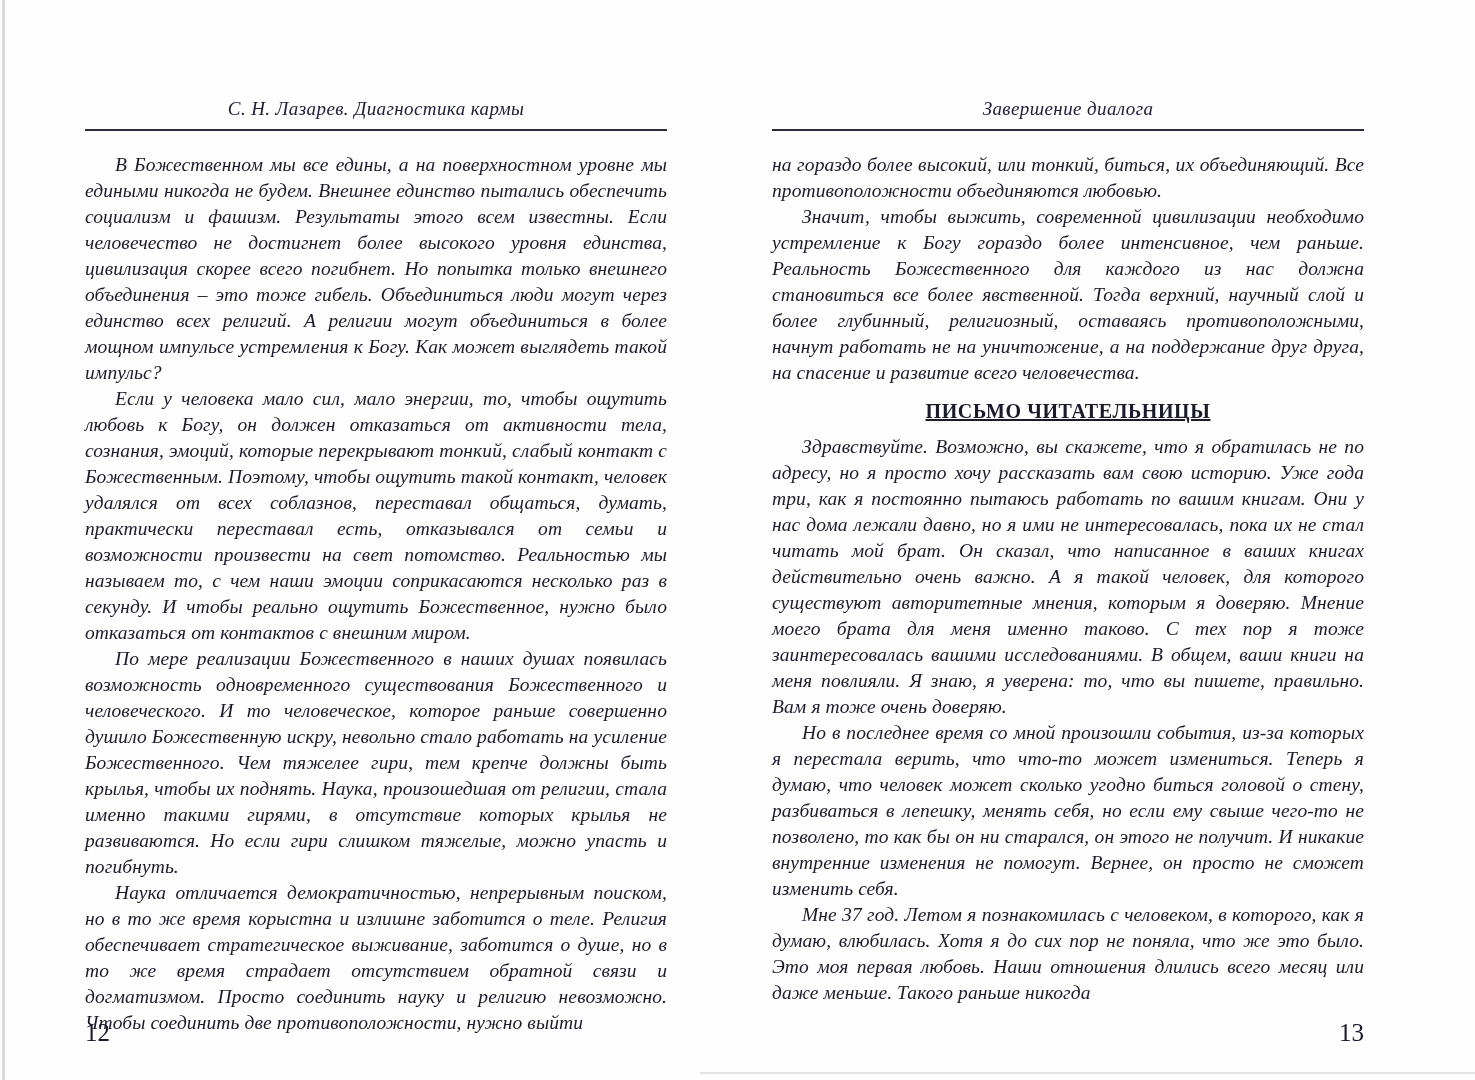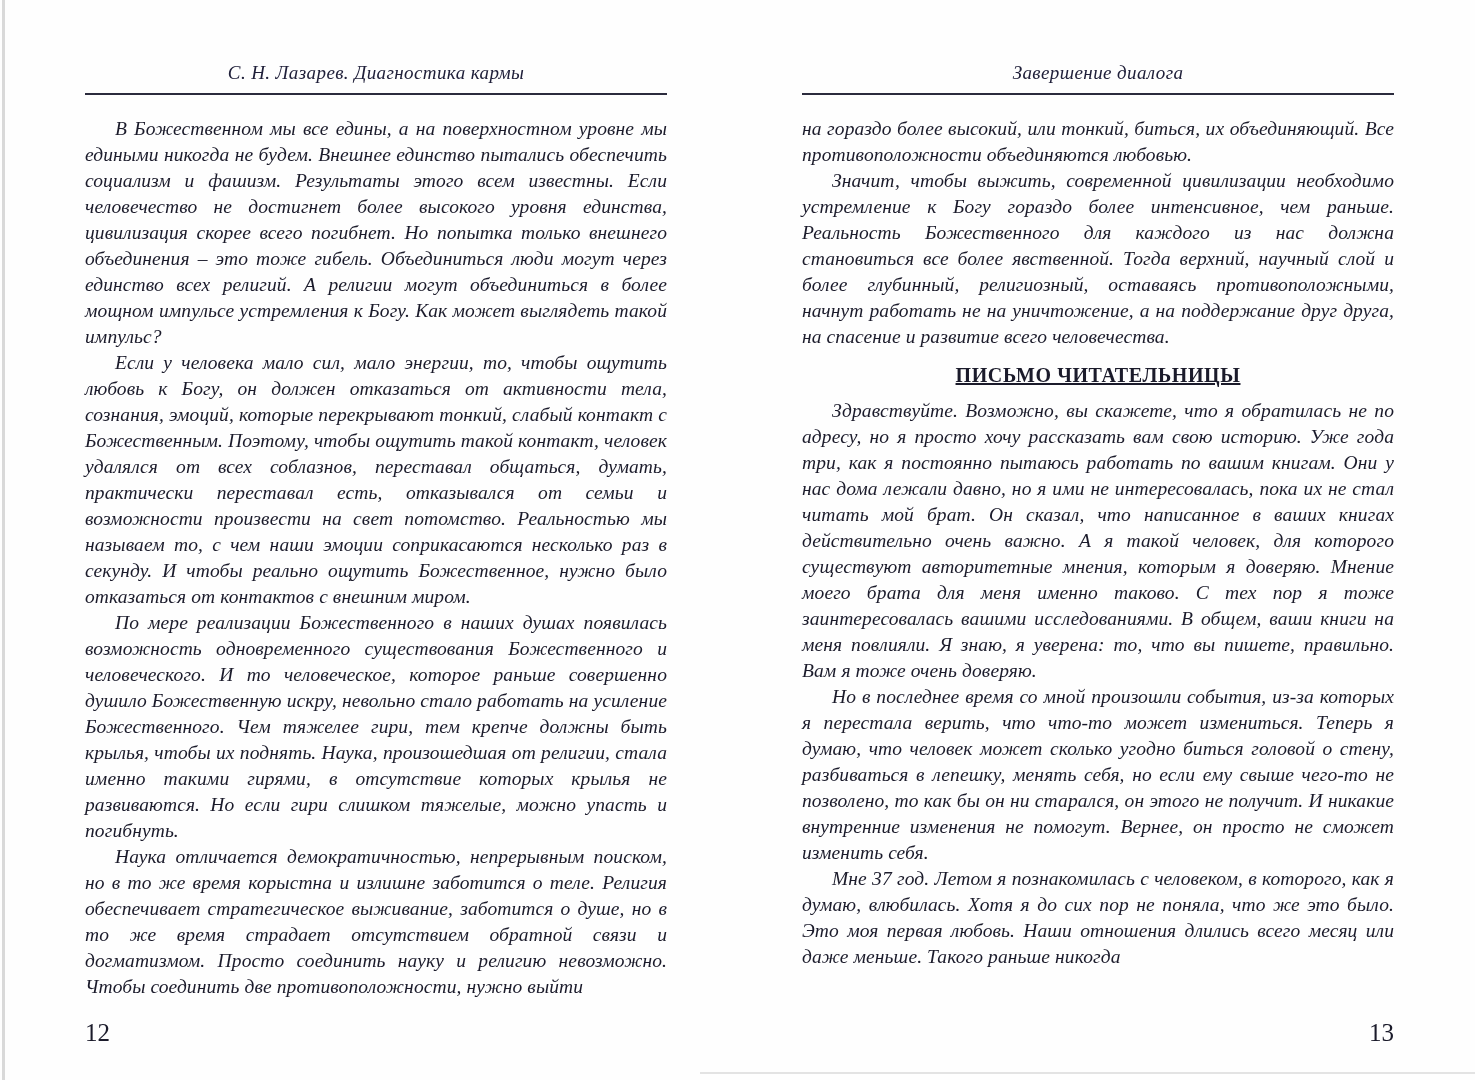--- a/index.html
+++ b/index.html
@@ -22,29 +22,30 @@
     left: 700px; bottom: 6px;
     width: 775px; height: 2px;
     background: #e3e3e3;
   }
   .page {
     position: absolute;
     top: 62px;
     height: 985px;
   }
   .page.left  { left: 85px;  width: 582px; }
-  .page.right { left: 802px; width: 592px; }
+  .page.right { left: 772px; width: 592px; }
   .running-header {
     text-align: center;
     font-style: italic;
     font-size: 19px;
     letter-spacing: 0.4px;
     padding-bottom: 9px;
     border-bottom: 2px solid #2b2b3d;
     color: #20203a;
+    margin-top: 36px;
   }
   .body-text {
     margin-top: 21px;
     font-size: 19.5px;
     line-height: 26px;
     text-align: justify;
     letter-spacing: 0.1px;
   }
   .body-text p {
     text-indent: 30px;

